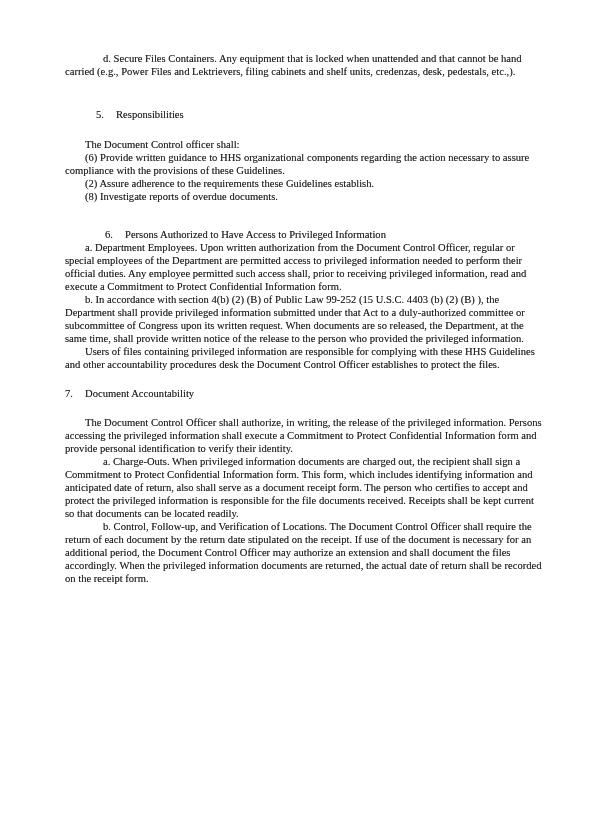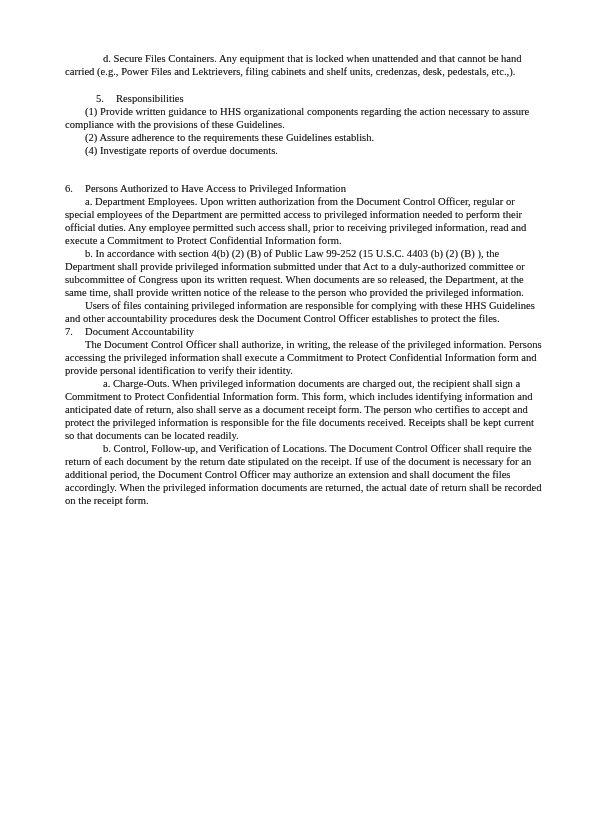--- a/index.html
+++ b/index.html
@@ -26,43 +26,44 @@
     margin: 0;
     text-align: left;
   }
   .para-std { text-indent: 20px; }
   .para-sub { text-indent: 38px; }
   .heading { }
   .sec-num {
     display: inline-block;
     min-width: 20px;
   }
-  .mt-s  { margin-top: 14px; padding-left: 31px; }
-  .mt-m  { }
+  .mt-s  { margin-top: 30px; padding-left: 31px; }
+  .mt-m  { margin-top: 16px; }
   .mt-m2 { margin-top: 17px; }
-  .mt-l  { margin-top: 25px; }
+  .mt-l  { margin-top: 25px; margin-left: 40px; }
 </style>
 </head>
 <body>
 
 <div class="page">
 
   <p class="blk para-sub">d. Secure Files Containers. Any equipment that is locked when unattended and that cannot be hand carried (e.g., Power Files and Lektrievers, filing cabinets and shelf units, credenzas, desk, pedestals, etc.,).</p>
 
   <p class="blk heading mt-s">
     <span class="sec-num">5.</span><span>Responsibilities</span>
   </p>
 
+  <p class="blk para-std mt-m2">The Document Control officer shall:</p>
 
-  <p class="blk para-std">(1) Provide written guidance to HHS organizational components regarding the action necessary to assure compliance with the provisions of these Guidelines.</p>
+  <p class="blk para-std">(6) Provide written guidance to HHS organizational components regarding the action necessary to assure compliance with the provisions of these Guidelines.</p>
 
 
   <p class="blk para-std">(2) Assure adherence to the requirements these Guidelines establish.</p>
 
-  <p class="blk para-std">(4) Investigate reports of overdue documents.</p>
+  <p class="blk para-std">(8) Investigate reports of overdue documents.</p>
 
   <p class="blk heading mt-l">
     <span class="sec-num">6.</span><span>Persons Authorized to Have Access to Privileged Information</span>
   </p>
 
 
   <p class="blk para-std">a. Department Employees. Upon written authorization from the Document Control Officer, regular or special employees of the Department are permitted access to privileged information needed to perform their official duties. Any employee permitted such access shall, prior to receiving privileged information, read and execute a Commitment to Protect Confidential Information form.</p>
 
   <p class="blk para-std">b. In accordance with section 4(b) (2) (B) of Public Law 99-252 (15 U.S.C. 4403 (b) (2) (B) ), the Department shall provide privileged information submitted under that Act to a duly-authorized committee or subcommittee of Congress upon its written request. When documents are so released, the Department, at the same time, shall provide written notice of the release to the person who provided the privileged information.</p>
 

